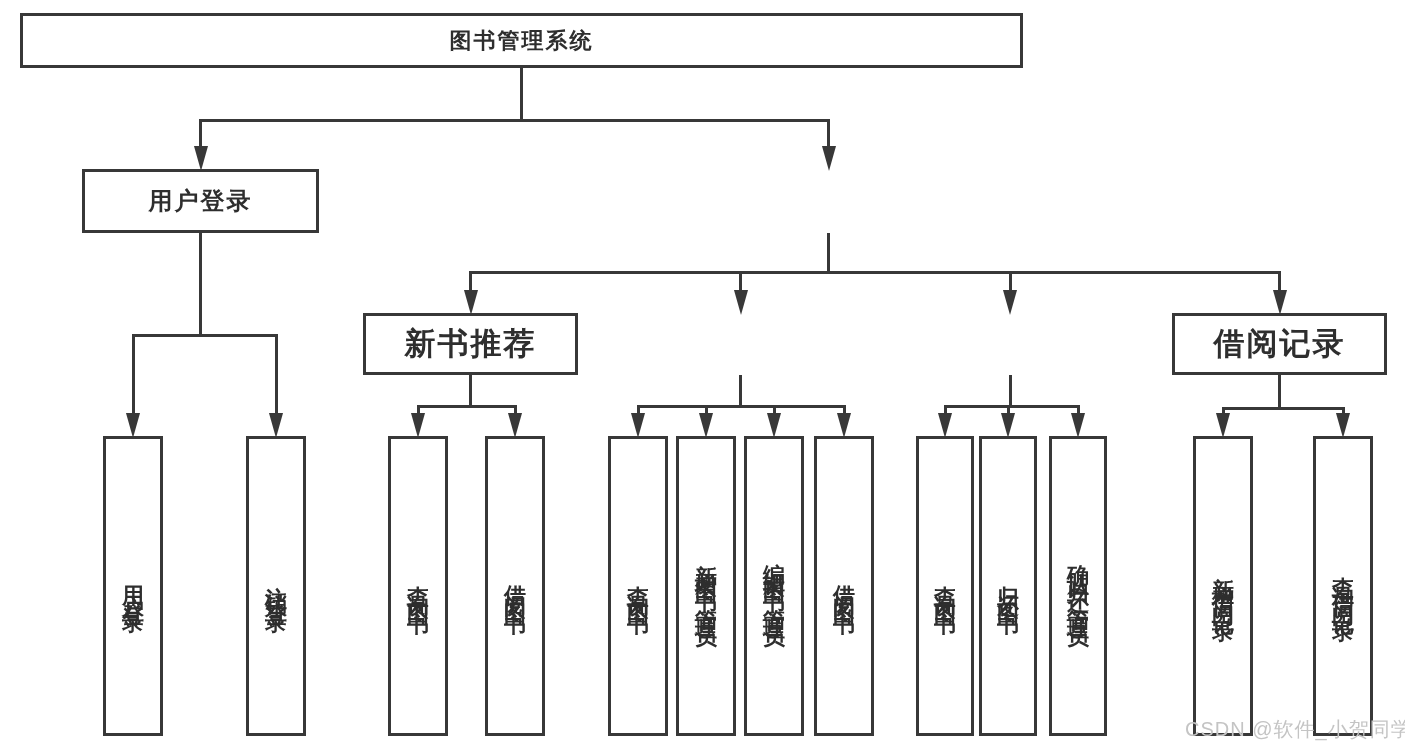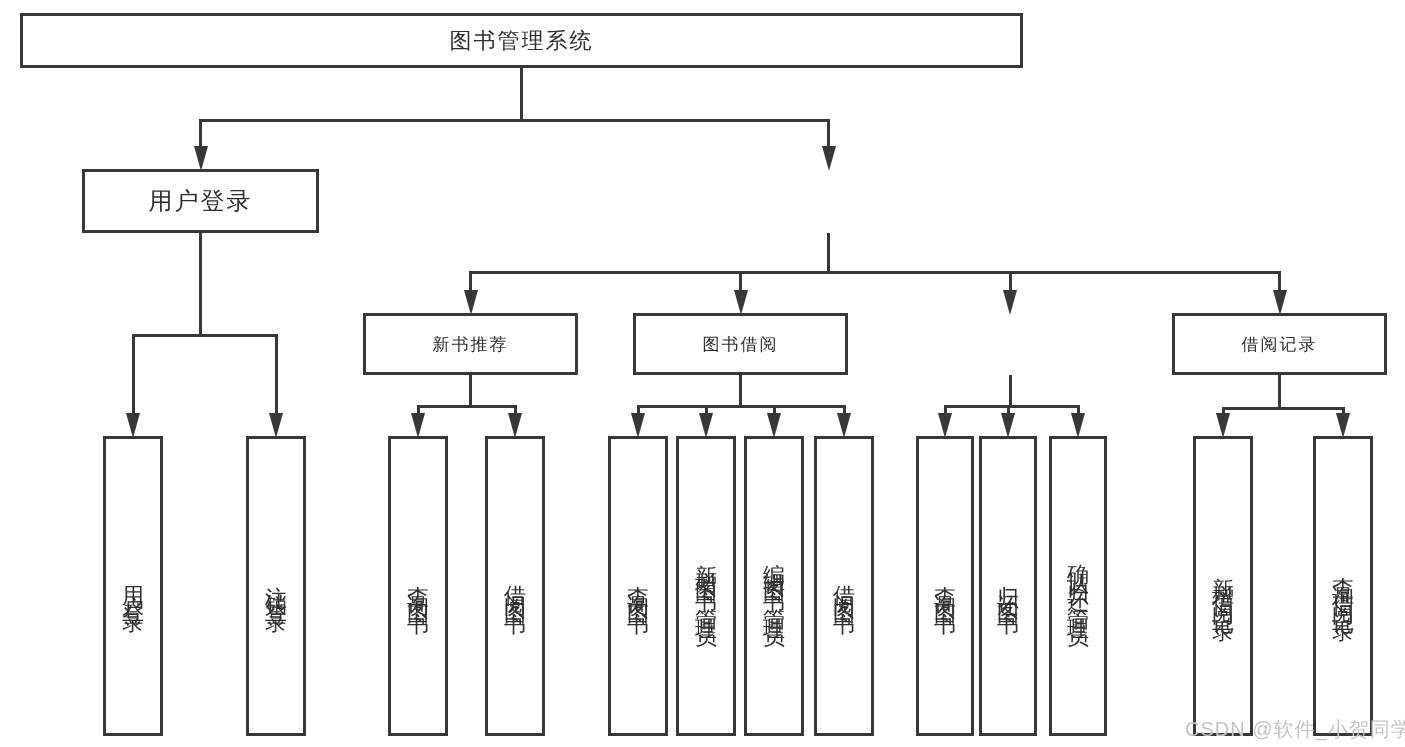--- a/index.html
+++ b/index.html
@@ -13,29 +13,30 @@
   }
   .node {
     position: absolute;
     box-sizing: border-box;
     border: 3px solid #ec4899;
     background: #ffffff;
     display: flex;
     align-items: center;
     justify-content: center;
     color: #2e2e2e;
+    font-weight: bold;
   }
   .node .label {
     text-align: center;
     white-space: nowrap;
     letter-spacing: 2px;
   }
   .node.lv-root .label { font-size: 22px; }
   .node.lv-branch1 .label { font-size: 24px; }
-  .node.lv-branch2 .label { font-size: 17px; text-align: right; }
+  .node.lv-branch2 .label { font-size: 31px; text-align: right; }
   .node.lv-leaf .label {
     font-size: 22px;
     writing-mode: vertical-rl;
     text-orientation: mixed;
     letter-spacing: 9px;
     white-space: normal;
     line-height: 1.1;
   }
   .hline, .vline { position: absolute; background: #383838; }
   .arrow {
@@ -59,23 +60,20 @@
 <div class="canvas" style="background: rgb(255, 255, 255);">
   <div class="watermark" style="left: 1185px; top: 716px; color: rgb(196, 196, 196);">CSDN @软件_小贺同学</div>
 <div class="node lv-root" style="left: 20px; top: 13px; width: 1003px; height: 55px; border-color: rgb(56, 56, 56);">
       <span class="label" style="color: rgb(46, 46, 46);">图书管理系统</span>
     </div>
     <div class="node lv-branch1" style="left: 82px; top: 169px; width: 237px; height: 64px; border-color: rgb(56, 56, 56);">
       <span class="label" style="color: rgb(46, 46, 46);">用户登录</span>
     </div>
     <div class="node lv-branch2" style="left: 363px; top: 313px; width: 215px; height: 62px; border-color: rgb(56, 56, 56);">
       <span class="label" style="color: rgb(46, 46, 46);">新书推荐</span>
-    </div>
-    <div class="node lv-branch2" style="left: 633px; top: 313px; width: 215px; height: 62px; border-color: rgb(56, 56, 56);">
-      <span class="label" style="color: rgb(46, 46, 46);">图书借阅</span>
     </div>
     <div class="node lv-branch2" style="left: 1172px; top: 313px; width: 215px; height: 62px; border-color: rgb(56, 56, 56);">
       <span class="label" style="color: rgb(46, 46, 46);">借阅记录</span>
     </div>
     <div class="node lv-leaf leaf" style="left: 103px; top: 436px; width: 60px; height: 300px; border-color: rgb(56, 56, 56);">
       <span class="label" style="color: rgb(46, 46, 46);">用户登录</span>
     </div>
     <div class="node lv-leaf leaf" style="left: 246px; top: 436px; width: 60px; height: 300px; border-color: rgb(56, 56, 56);">
       <span class="label" style="color: rgb(46, 46, 46);">注销登录</span>
     </div>

